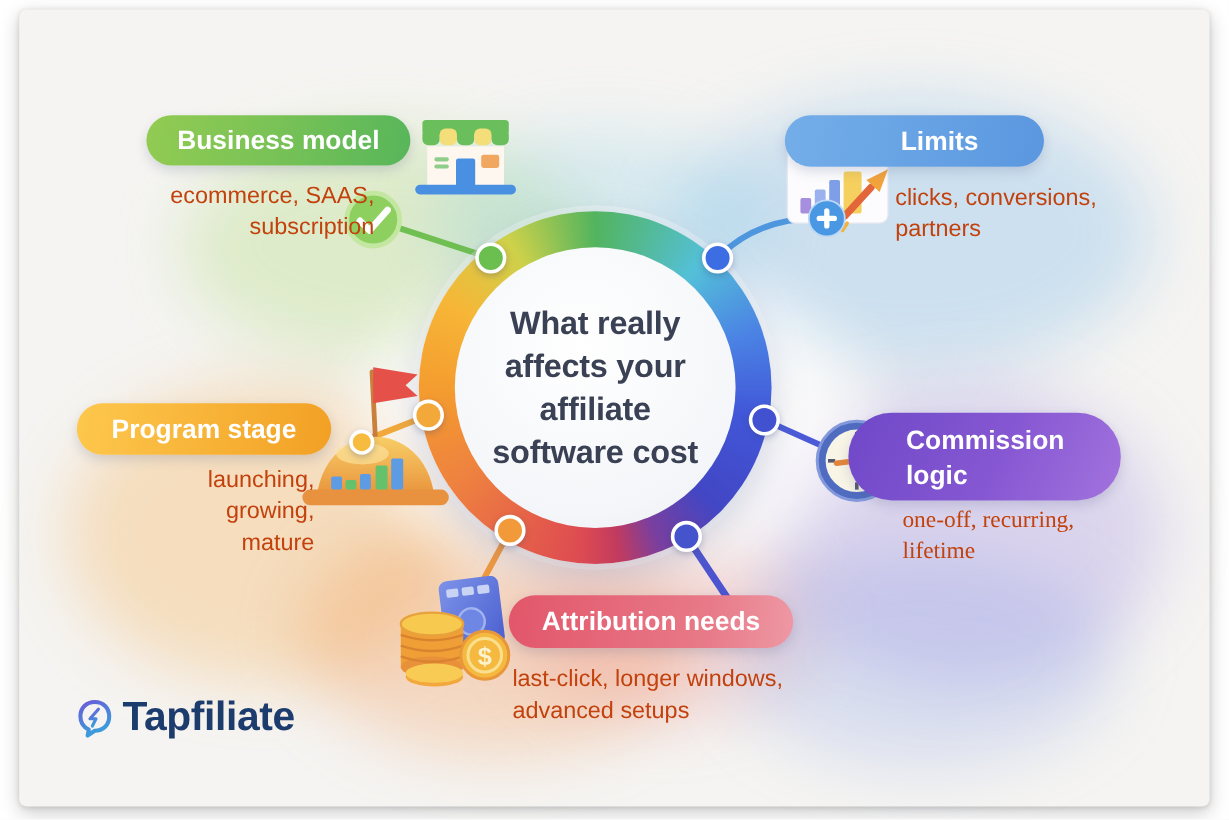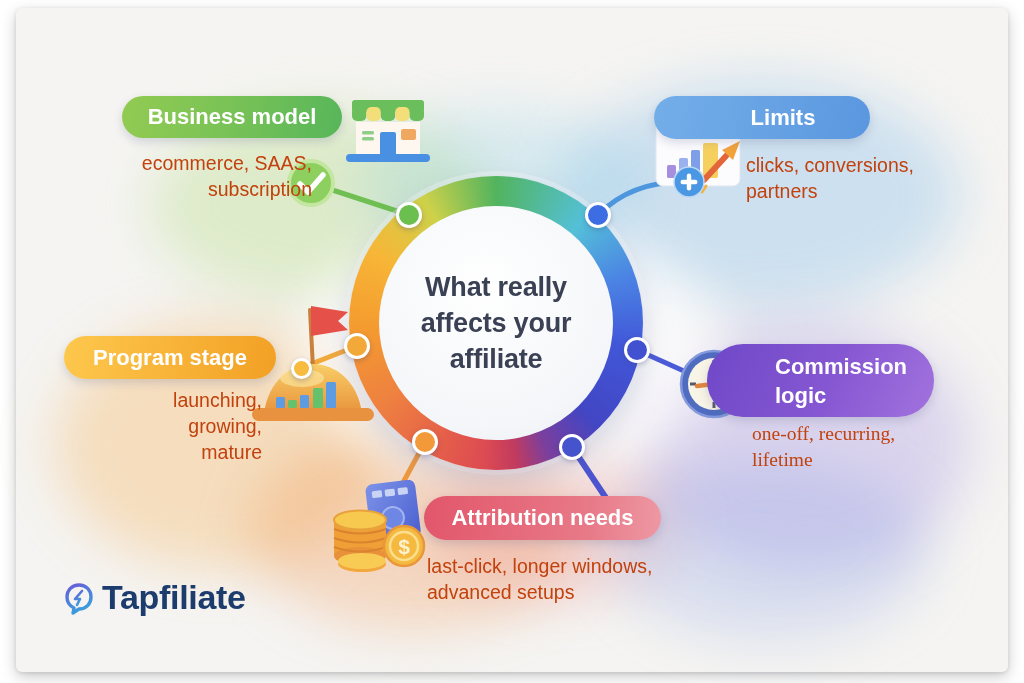--- a/index.html
+++ b/index.html
@@ -66,21 +66,21 @@
   }
   .pill-business   { left: 122px; top: 96px;  width: 220px; height: 42px;
                      background: linear-gradient(100deg, #92cb52 0%, #7bc356 45%, #57b65a 100%); }
   .pill-limits     { left: 654px; top: 96px;  width: 216px; height: 43px; padding-left: 42px;
                      background: linear-gradient(100deg, #74aee9 0%, #5a97df 100%); }
   .pill-program    { left: 64px;  top: 336px; width: 212px; height: 43px;
                      background: linear-gradient(100deg, #fdc84d 0%, #f2a024 100%); }
   .pill-commission { left: 707px; top: 344px; width: 227px; height: 73px; border-radius: 36px;
                      justify-content: flex-start; padding-left: 48px; line-height: 29px;
                      background: linear-gradient(115deg, #6f48c8 0%, #8657d2 55%, #a273dd 100%); }
-  .pill-commission .pill-label { width: 165px; white-space: normal; margin-left: 20px; }
+  .pill-commission .pill-label { width: 165px; white-space: normal; }
   .pill-attribution{ left: 424px; top: 496px; width: 237px; height: 44px;
                      background: linear-gradient(95deg, #e2566a 0%, #e87a88 70%, #ee98a4 100%); }
   .pill-label { white-space: nowrap; }
 
   .details {
     position: absolute; font-size: 19.5px; color: #c2410c; line-height: 26px;
     white-space: pre-line;
   }
   .d-business    { left: 100px; top: 150px; width: 212px; text-align: right; }
   .d-limits      { left: 746px; top: 152px; width: 250px; text-align: left; }
@@ -119,20 +119,21 @@
     <path d="M637 350 L704 380" stroke="#4b5bd8" stroke-width="5" fill="none" stroke-linecap="round"></path>
     <path d="M425 442 L392 503" stroke="#f0993e" stroke-width="5" fill="none" stroke-linecap="round"></path>
     <path d="M572 447 L608 501" stroke="#4d54cf" stroke-width="6" fill="none" stroke-linecap="round"></path>
   </svg>
 
   <div class="ring"></div>
   <div class="inner-circle">
     <div class="title-line">What really</div>
     <div class="title-line">affects your</div>
     <div class="title-line">affiliate</div>
+    <div class="title-line">software cost</div>
   </div>
 
   <svg class="icon" style="left:340px; top:94px;" width="96" height="72" viewBox="0 0 96 72">
     <rect x="16" y="28" width="64" height="34" fill="#fdf7ef"></rect>
     <rect x="40" y="38" width="16" height="24" rx="2" fill="#4a90e2"></rect>
     <rect x="61" y="35" width="15" height="11" rx="2" fill="#f0a860"></rect>
     <rect x="22" y="37" width="12" height="3.5" rx="1.5" fill="#8fce8a"></rect>
     <rect x="22" y="43" width="12" height="3.5" rx="1.5" fill="#8fce8a"></rect>
     <rect x="12" y="6" width="72" height="12" rx="3" fill="#6abf5c"></rect>
     <rect x="12" y="13" width="14.4" height="14" rx="5" fill="#6abf5c"></rect>

